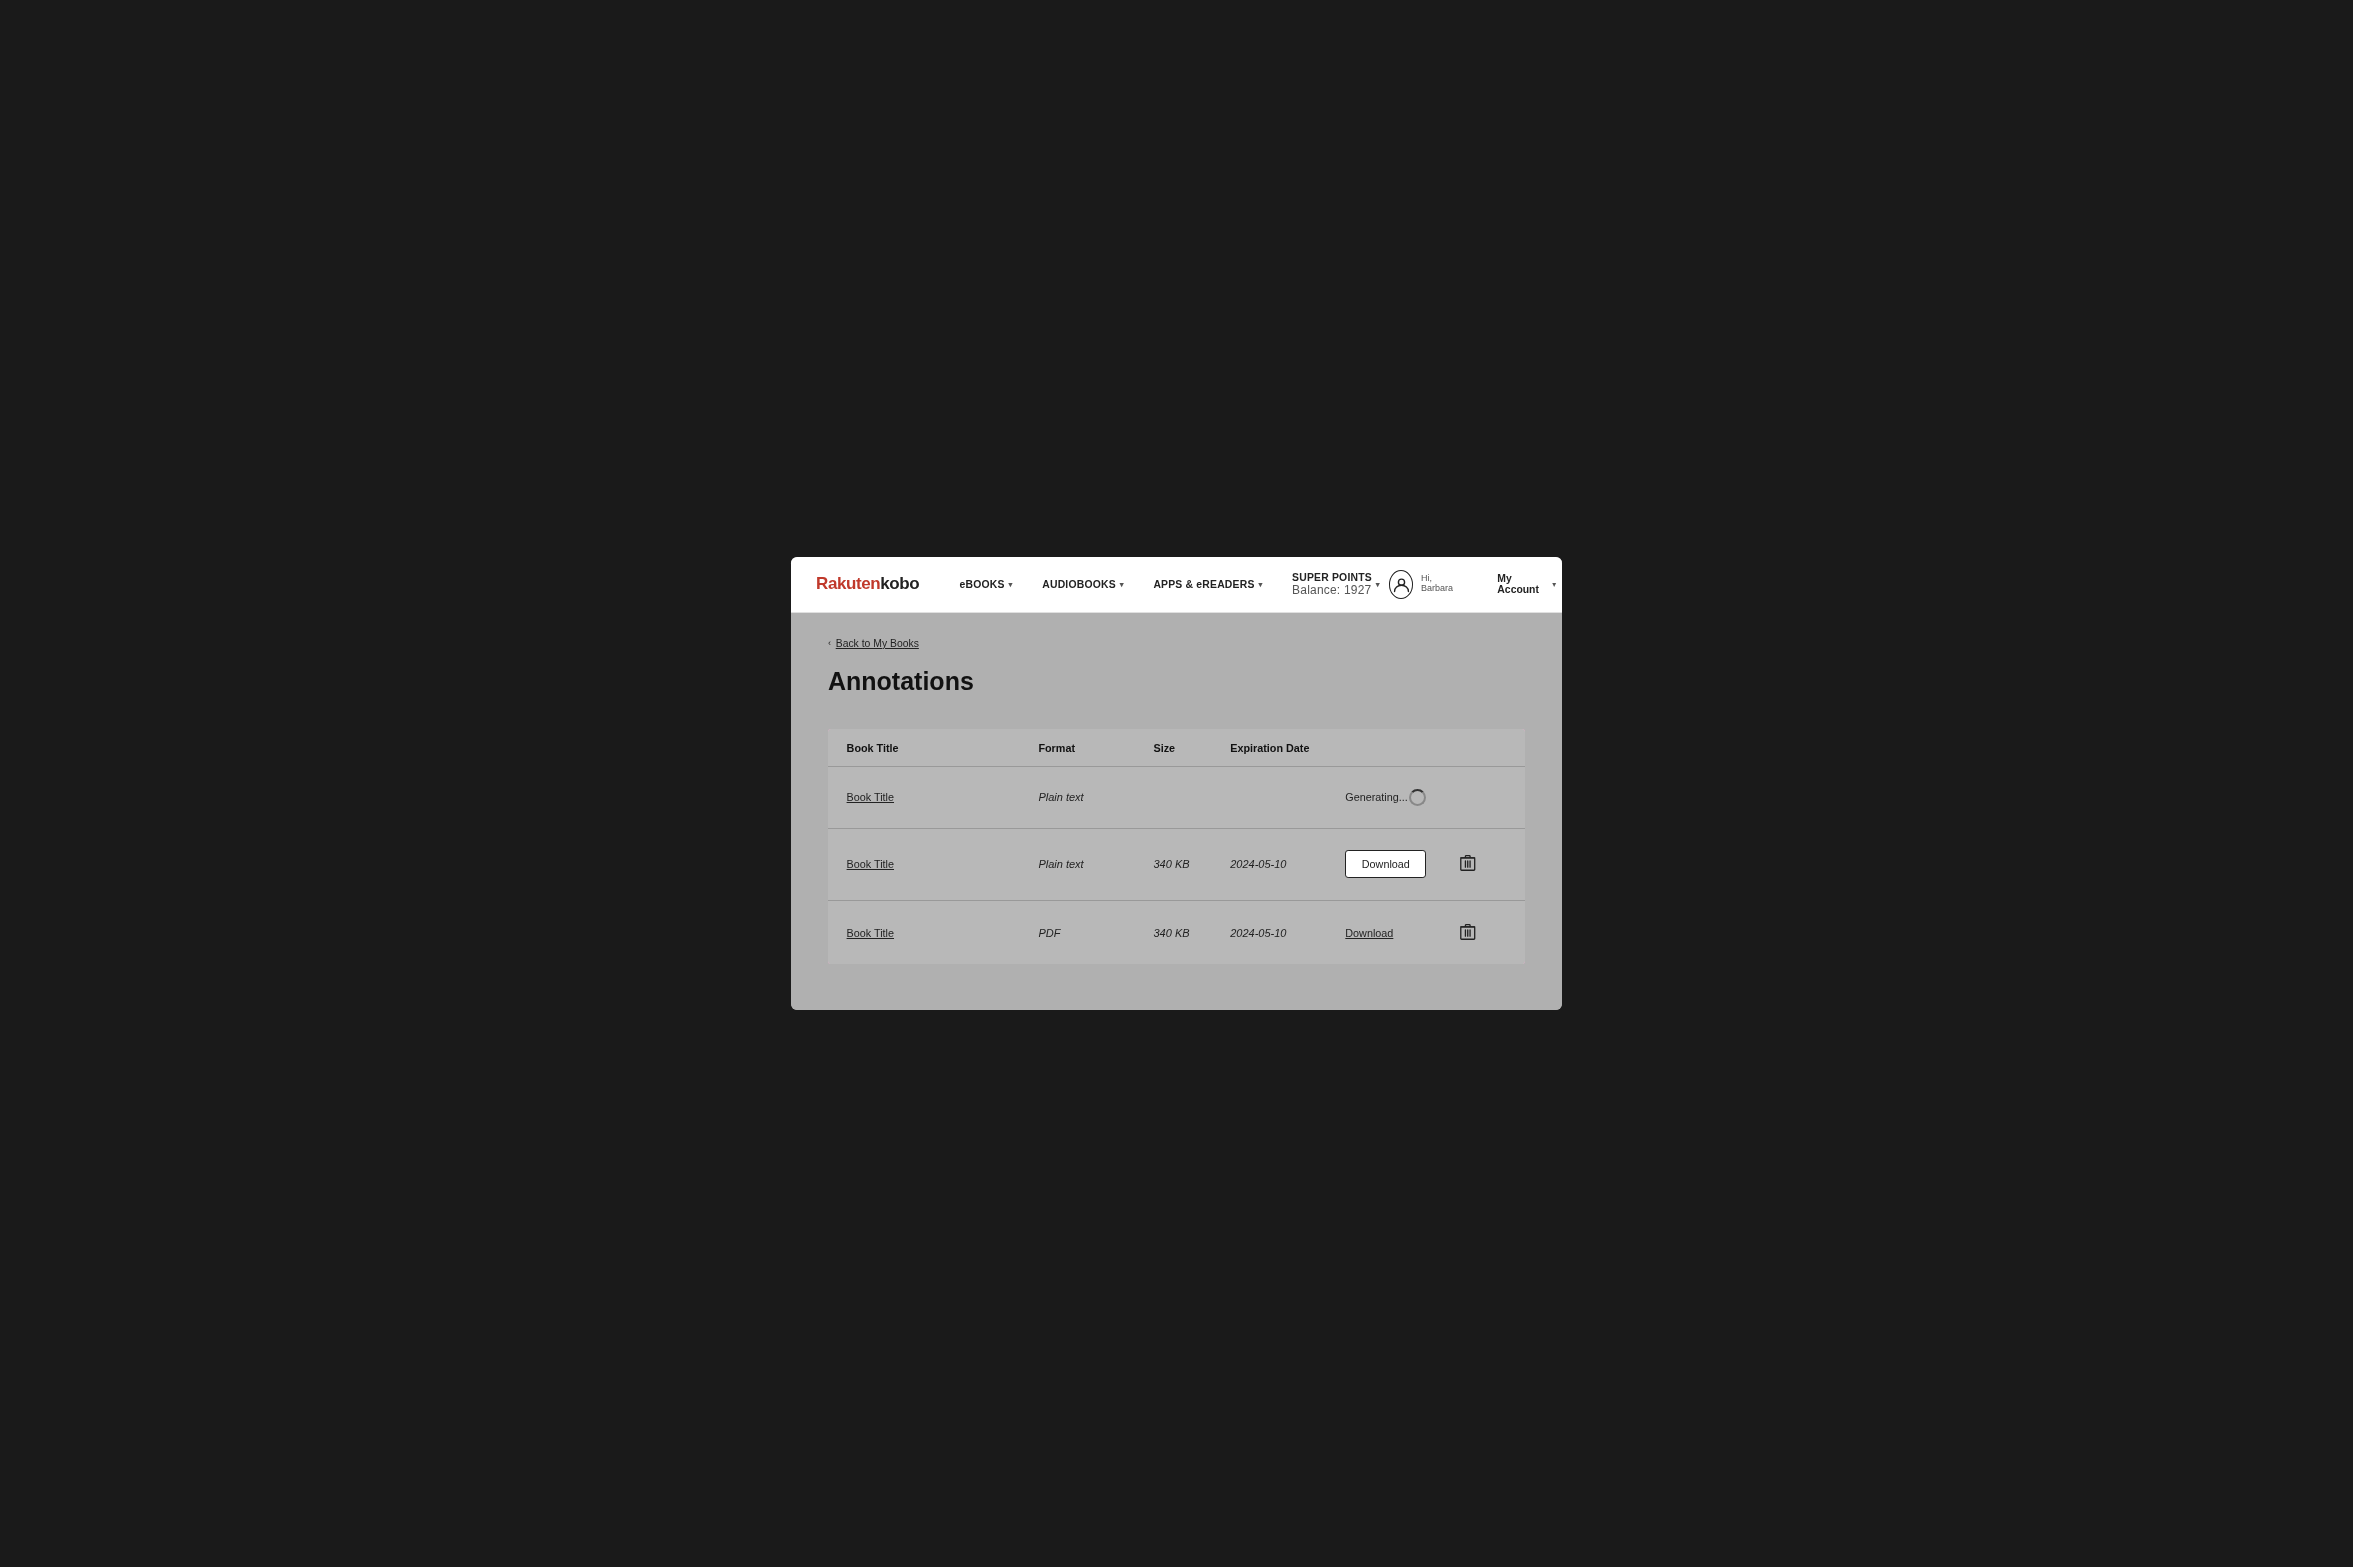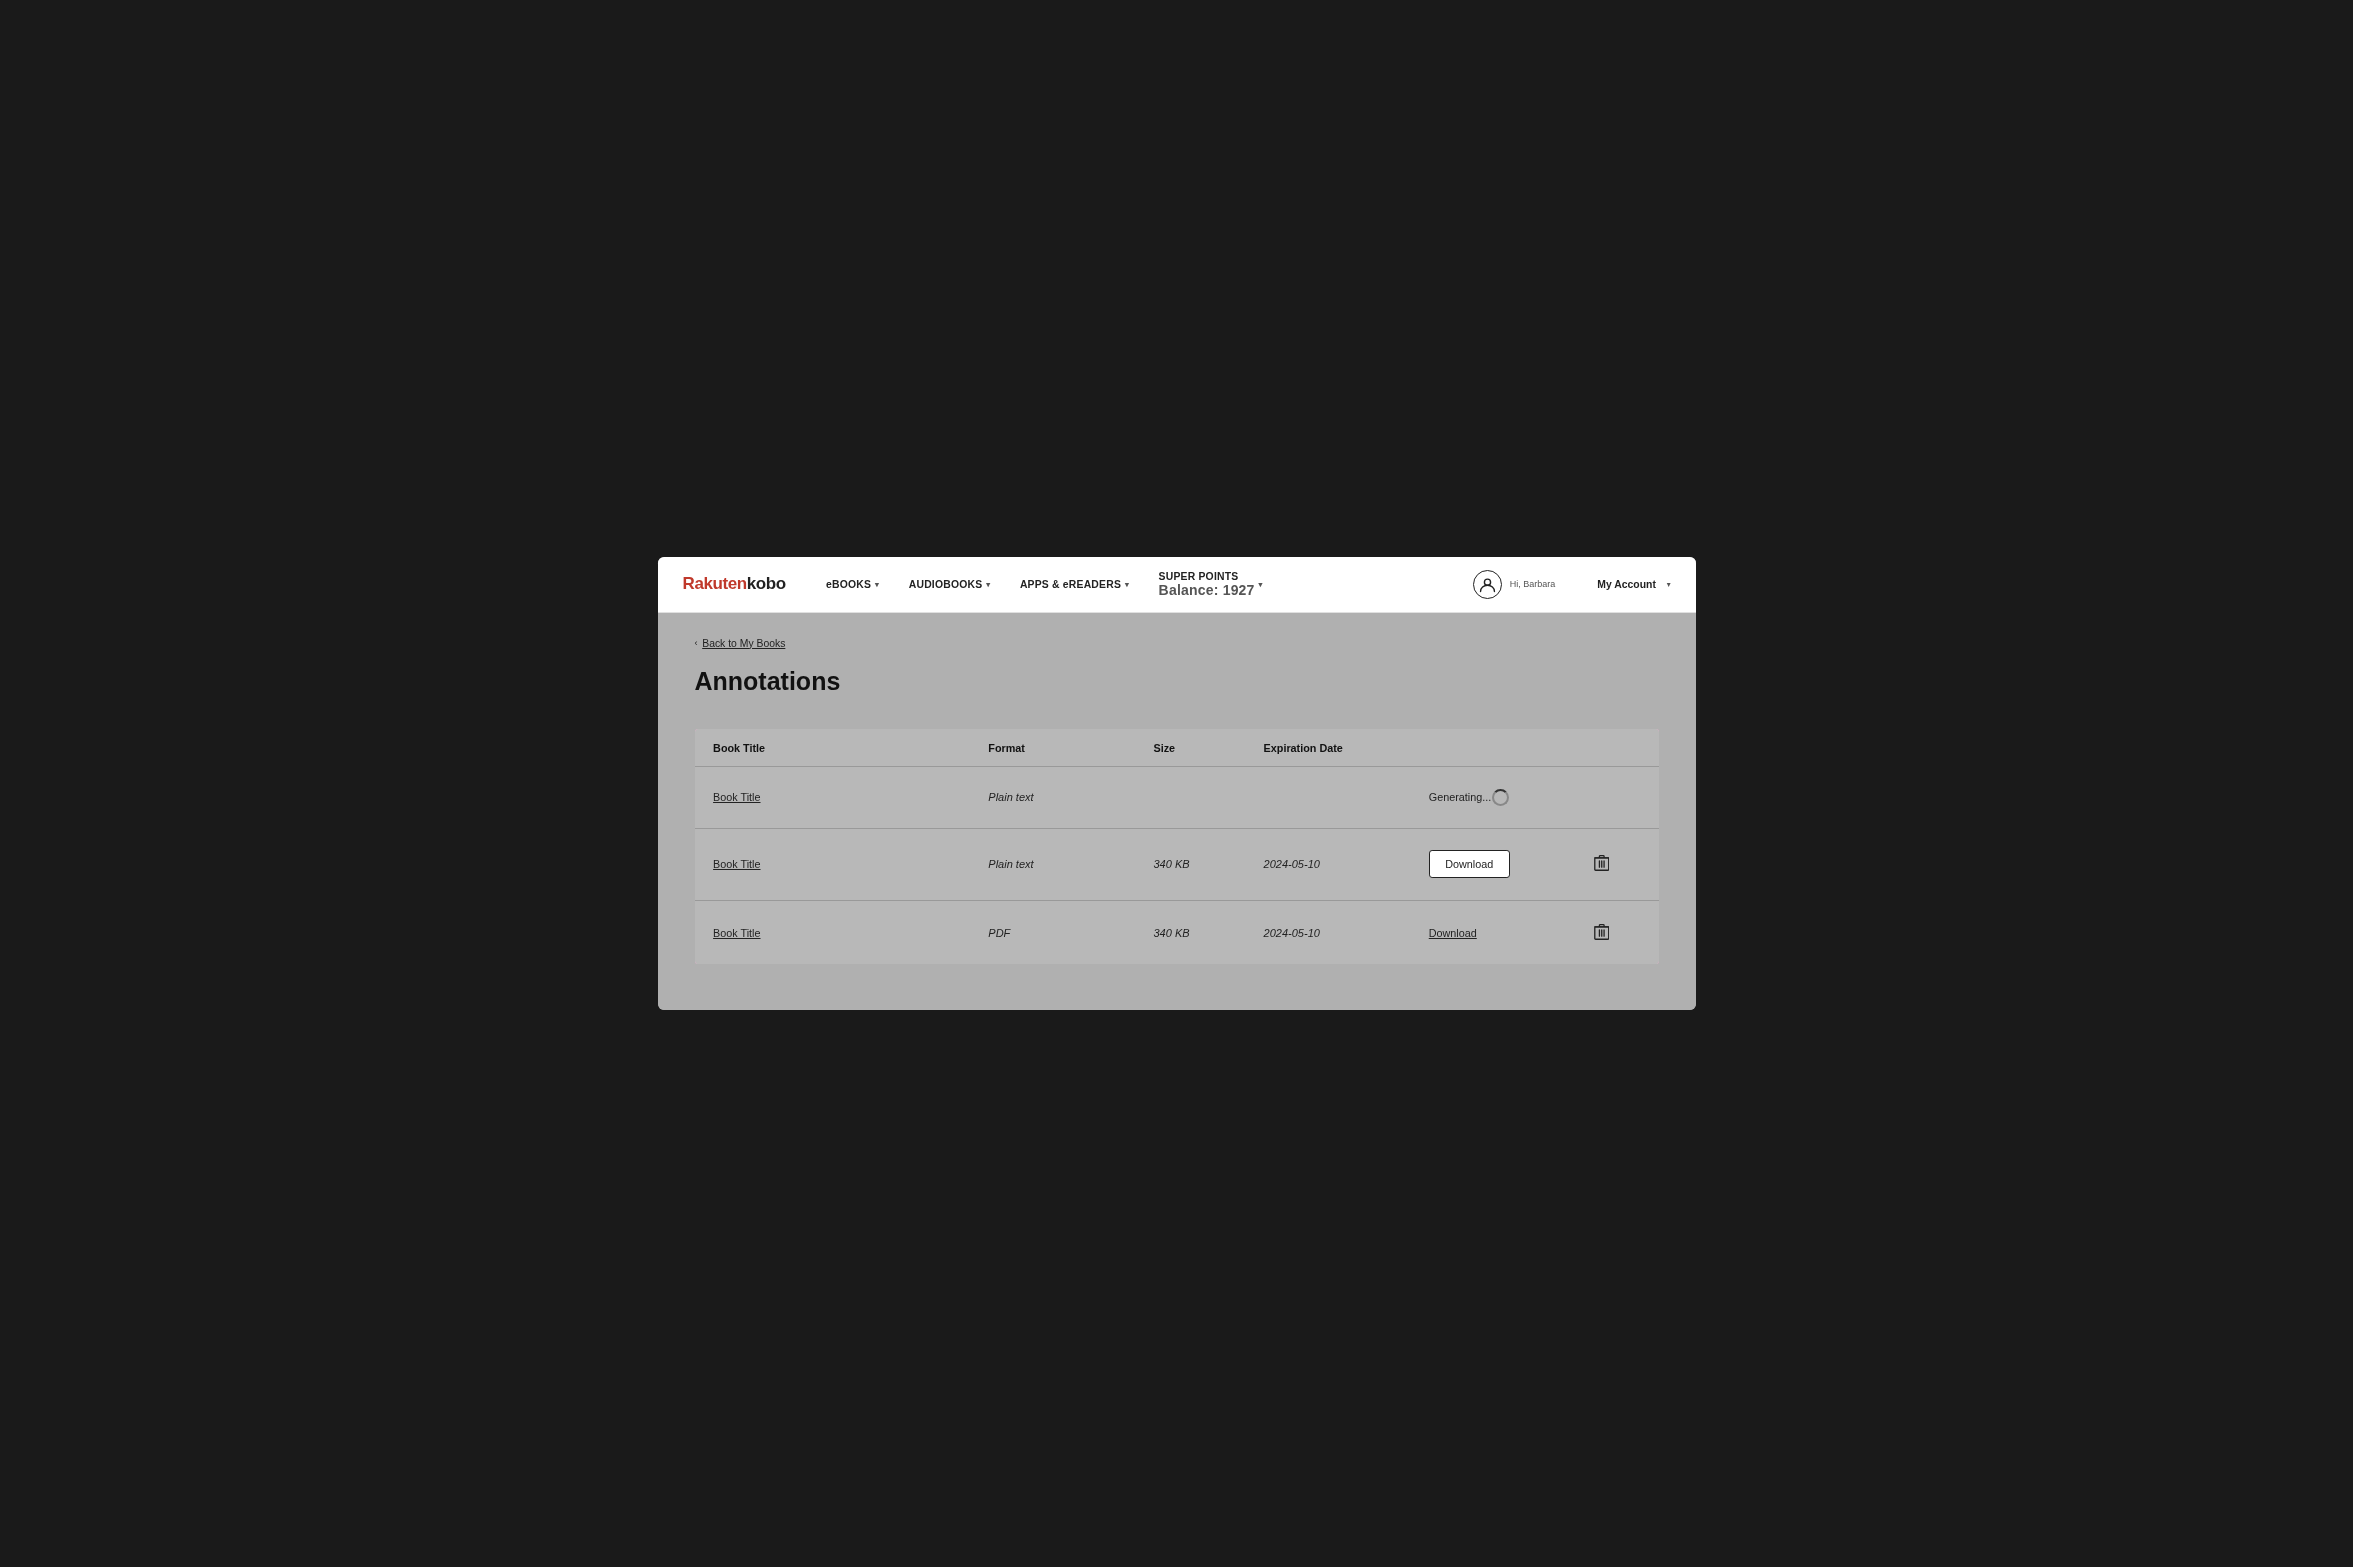--- a/index.html
+++ b/index.html
@@ -11,21 +11,21 @@
     body {
       background: #1a1a1a;
       display: flex;
       justify-content: center;
       align-items: center;
       min-height: 100vh;
       font-family: -apple-system, BlinkMacSystemFont, 'Segoe UI', Arial, sans-serif;
     }
 
     .outer-frame {
-      width: 1038px;
+      width: 771px;
       background: #b0b0b0;
       border-radius: 6.2px;
       overflow: hidden;
     }
 
     
     .header {
       background: #ffffff;
       display: flex;
       align-items: center;
@@ -82,23 +82,23 @@
       flex-direction: column;
     }
 
     .super-points .label {
       font-size: 10.4px;
       font-weight: 600;
       color: #222222;
     }
 
     .super-points .balance {
-      font-size: 14px;
+      font-size: 12px;
       color: #555;
-      font-weight: 700;
+      font-weight: 400;
     }
 
     .account-section {
       display: flex;
       align-items: center;
       gap: 7.7px;
       margin-left: auto;
       cursor: pointer;
     }
 

